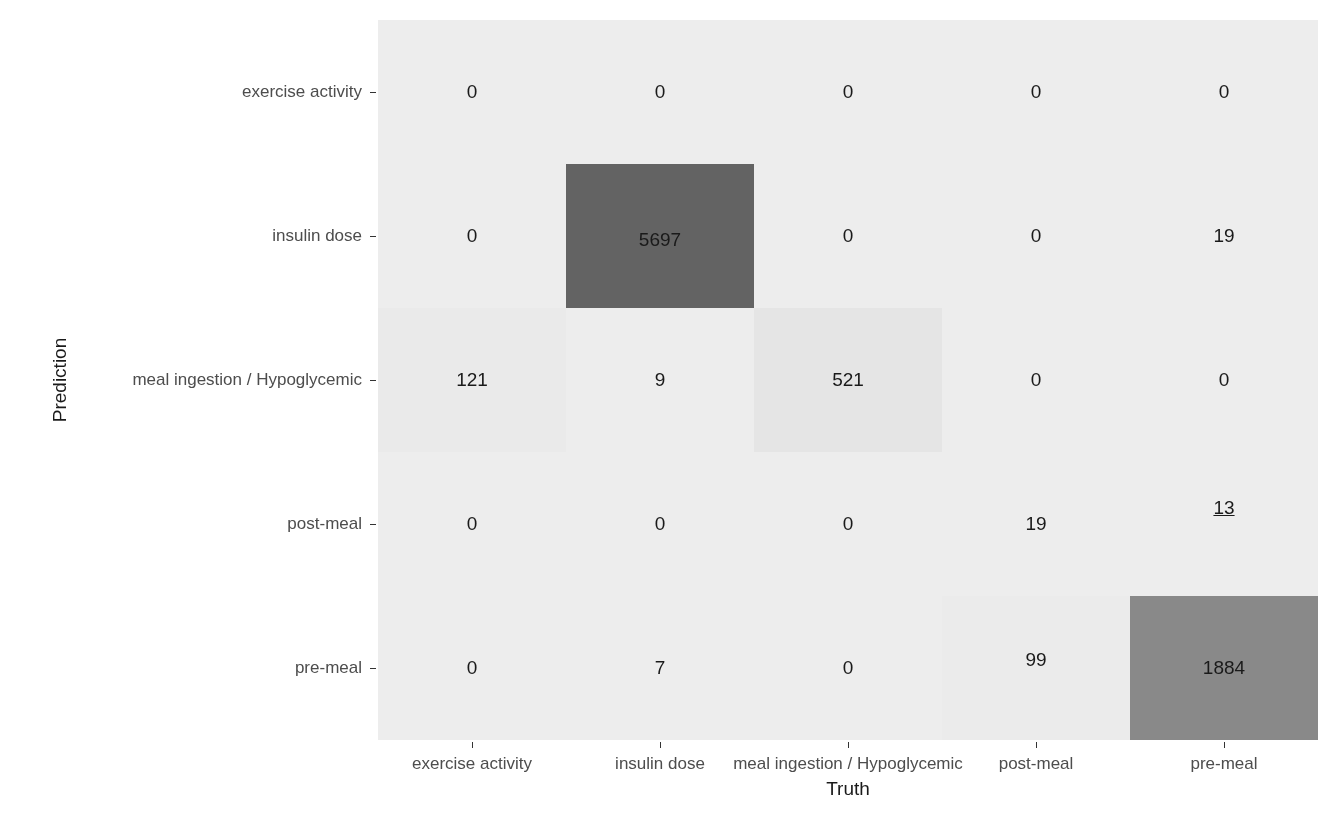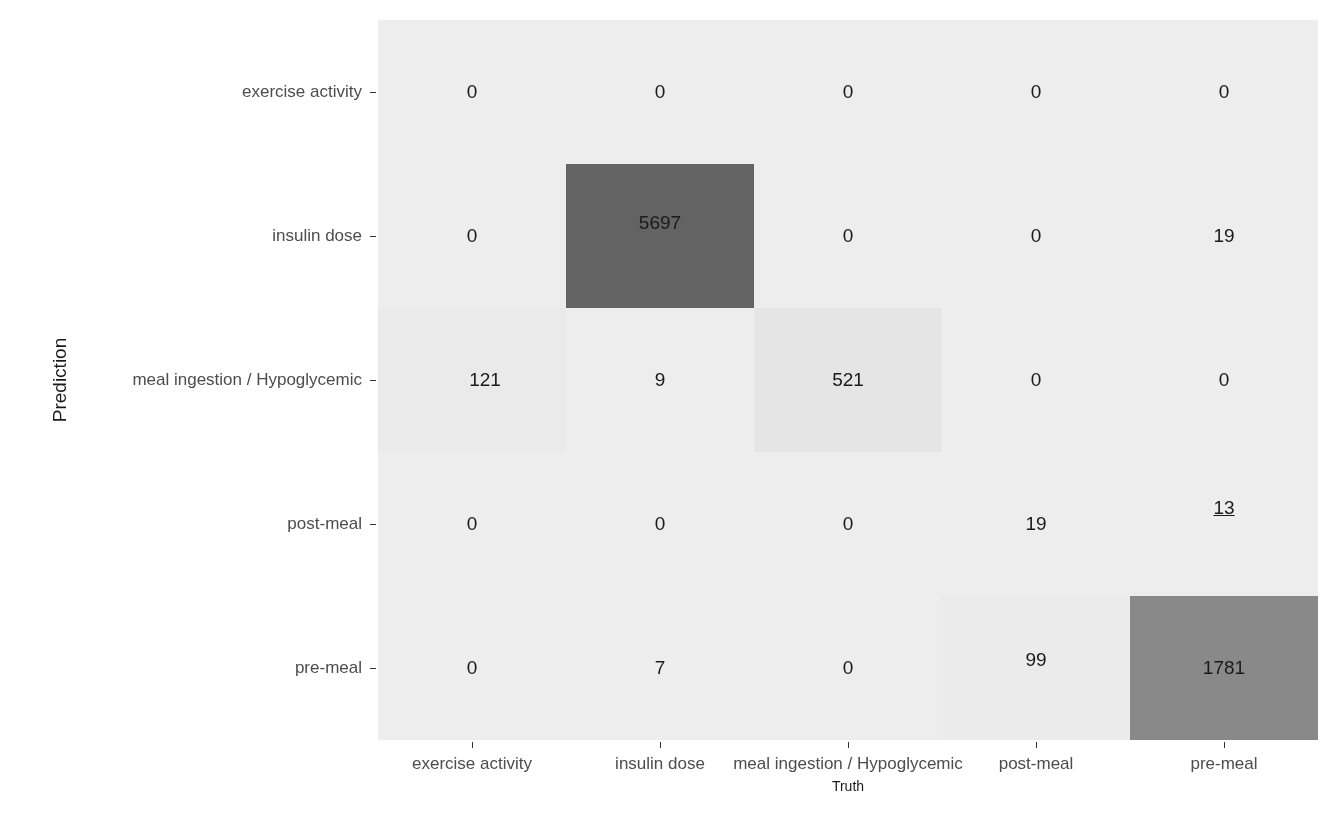--- a/index.html
+++ b/index.html
@@ -59,21 +59,21 @@
   }
   .y-title {
     position: absolute;
     font-size: 19px;
     transform: translate(-50%, -50%) rotate(-90deg);
     color: #1a1a1a;
     white-space: nowrap;
   }
   .x-title {
     position: absolute;
-    font-size: 14px;
+    font-size: 19px;
     transform: translateX(-50%);
     color: #1a1a1a;
     white-space: nowrap;
   }
 </style>
 </head>
 <body>
 
 <div class="chart-container">
   <div class="panel" id="panel" style="left: 378px; top: 20px; width: 940px; height: 720px;"></div>
@@ -104,39 +104,39 @@
       <div class="cell" style="left: 942px; top: 596px; width: 188px; height: 144px; background: rgb(235, 235, 235);"></div>
       <div class="cell" style="left: 1130px; top: 596px; width: 188px; height: 144px; background: rgb(137, 137, 137);"></div>
     </div>
   <div id="cell-labels">
       <div class="cell-label" style="left: 472px; top: 92px;">0</div>
       <div class="cell-label" style="left: 660px; top: 92px;">0</div>
       <div class="cell-label" style="left: 848px; top: 92px;">0</div>
       <div class="cell-label" style="left: 1036px; top: 92px;">0</div>
       <div class="cell-label" style="left: 1224px; top: 92px;">0</div>
       <div class="cell-label" style="left: 472px; top: 236px;">0</div>
-      <div class="cell-label" style="left: 660px; top: 223px;">5697</div>
+      <div class="cell-label" style="left: 660px; top: 240px;">5697</div>
       <div class="cell-label" style="left: 848px; top: 236px;">0</div>
       <div class="cell-label" style="left: 1036px; top: 236px;">0</div>
       <div class="cell-label" style="left: 1224px; top: 236px;">19</div>
-      <div class="cell-label" style="left: 472px; top: 380px; margin-left: 13px;">121</div>
+      <div class="cell-label" style="left: 472px; top: 380px;">121</div>
       <div class="cell-label" style="left: 660px; top: 380px;">9</div>
       <div class="cell-label" style="left: 848px; top: 380px;">521</div>
       <div class="cell-label" style="left: 1036px; top: 380px;">0</div>
       <div class="cell-label" style="left: 1224px; top: 380px;">0</div>
       <div class="cell-label" style="left: 472px; top: 524px;">0</div>
       <div class="cell-label" style="left: 660px; top: 524px;">0</div>
       <div class="cell-label" style="left: 848px; top: 524px;">0</div>
       <div class="cell-label" style="left: 1036px; top: 524px;">19</div>
       <div class="cell-label" style="left: 1224px; top: 508px; text-decoration: underline;">13</div>
       <div class="cell-label" style="left: 472px; top: 668px;">0</div>
       <div class="cell-label" style="left: 660px; top: 668px;">7</div>
       <div class="cell-label" style="left: 848px; top: 668px;">0</div>
       <div class="cell-label" style="left: 1036px; top: 660px;">99</div>
-      <div class="cell-label" style="left: 1224px; top: 668px;">1781</div>
+      <div class="cell-label" style="left: 1224px; top: 668px;">1884</div>
     </div>
   <div id="y-axis">
       <div class="y-tick" style="left: 370px; top: 92px;"></div>
       <div class="y-axis-label" style="top: 92px; left: 0px; width: 362px; text-align: right;">exercise activity</div>
       <div class="y-tick" style="left: 370px; top: 236px;"></div>
       <div class="y-axis-label" style="top: 236px; left: 0px; width: 362px; text-align: right;">insulin dose</div>
       <div class="y-tick" style="left: 370px; top: 380px;"></div>
       <div class="y-axis-label" style="top: 380px; left: 0px; width: 362px; text-align: right;">meal ingestion / Hypoglycemic</div>
       <div class="y-tick" style="left: 370px; top: 524px;"></div>
       <div class="y-axis-label" style="top: 524px; left: 0px; width: 362px; text-align: right;">post-meal</div>

